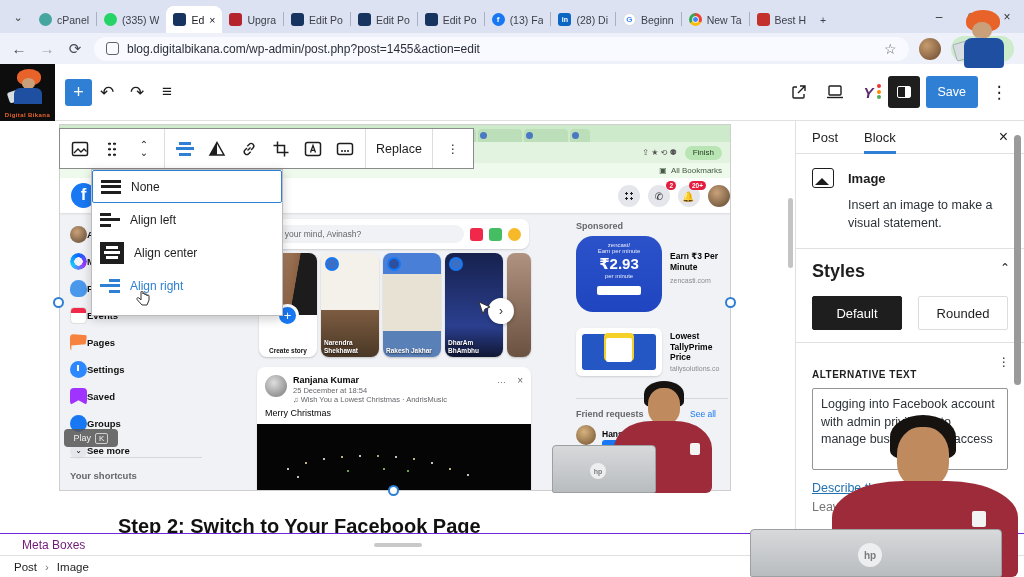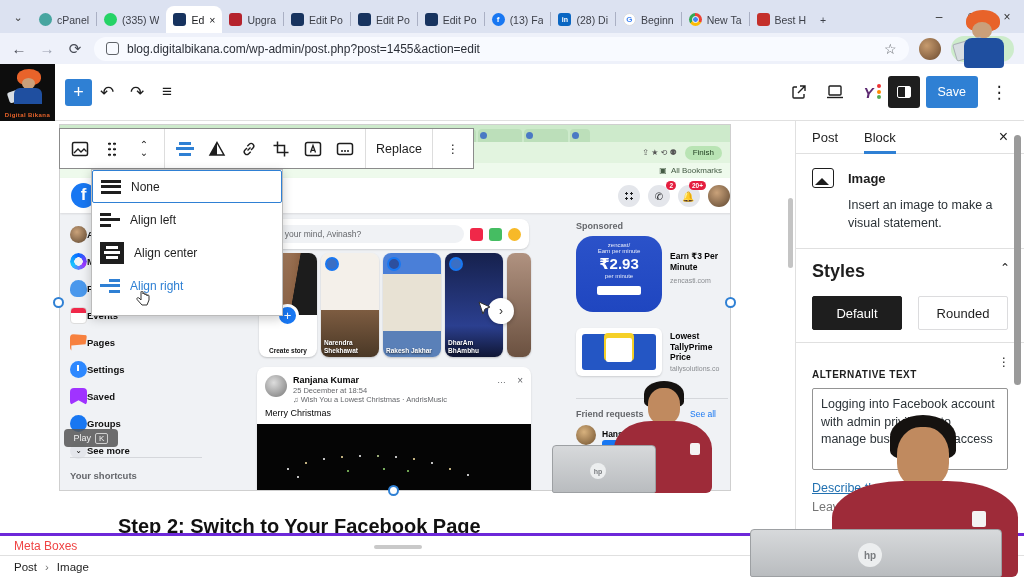--- a/index.html
+++ b/index.html
@@ -198,21 +198,21 @@
   .stylebtn{flex:1;height:34px;border:1px solid #dcdcde;border-radius:2px;background:#fff;font-size:13px;display:flex;align-items:center;justify-content:center;color:#1e1e1e}
   .stylebtn.sel{background:#1e1e1e;border-color:#1e1e1e;color:#fff}
   .altlabel{font-size:10px;font-weight:bold;letter-spacing:.5px;margin-top:14px;color:#1e1e1e}
   .alttextarea{width:196px;height:82px;margin-top:8px;border:1px solid #949494;border-radius:2px;padding:7px 8px;font-size:12.5px;line-height:1.4;color:#2c3338;resize:none;font-family:"Liberation Sans","DejaVu Sans",sans-serif;background:#fff}
   .altlink{display:inline-block;margin-top:8px;font-size:12.5px;color:#2271b1;text-decoration:underline}
   .althelp{margin-top:5px;font-size:12.5px;color:#757575}
   .aspectlabel{font-size:10px;font-weight:bold;letter-spacing:.5px;margin-top:16px}
   .sbscroll{position:absolute;right:3px;top:14px;width:7px;height:250px;border-radius:4px;background:#9a9a9a}
 
   
-  .metabar{position:absolute;left:0;top:533px;width:1024px;height:23px;background:#fff;border-top:3px solid #6d28d9;border-bottom:1px solid #e0e0e0;display:flex;align-items:center;padding:0 14px;font-size:12px;color:#ef4444}
+  .metabar{position:absolute;left:0;top:533px;width:1024px;height:23px;background:#fff;border-top:1px solid #6d28d9;border-bottom:1px solid #e0e0e0;display:flex;align-items:center;padding:0 22px;font-size:12px;color:#701a75}
   .metahandle{position:absolute;left:374px;top:9px;width:48px;height:4px;border-radius:2px;background:#c9c9c9}
   .crumbbar{position:absolute;left:0;top:556px;width:1024px;height:21px;background:#fff;display:flex;align-items:center;gap:8px;padding:0 14px;font-size:11.5px;color:#1e1e1e}
 
   
   .presenter{position:absolute;z-index:20}
   .p-head{position:absolute;border-radius:45% 45% 40% 40%;background:#c08a5f}
   .p-hair{position:absolute;border-radius:50% 50% 20% 20%;background:#151210}
   .p-body{position:absolute;background:#9e2b39;border-radius:38% 38% 6px 6px}
   .p-logo{position:absolute;width:10px;height:12px;background:#f3f3f3;border-radius:2px}
   .laptop{position:absolute;background:linear-gradient(#d7d9db,#b9bcbf);border:1px solid #9da0a3;border-radius:4px 4px 2px 2px}

